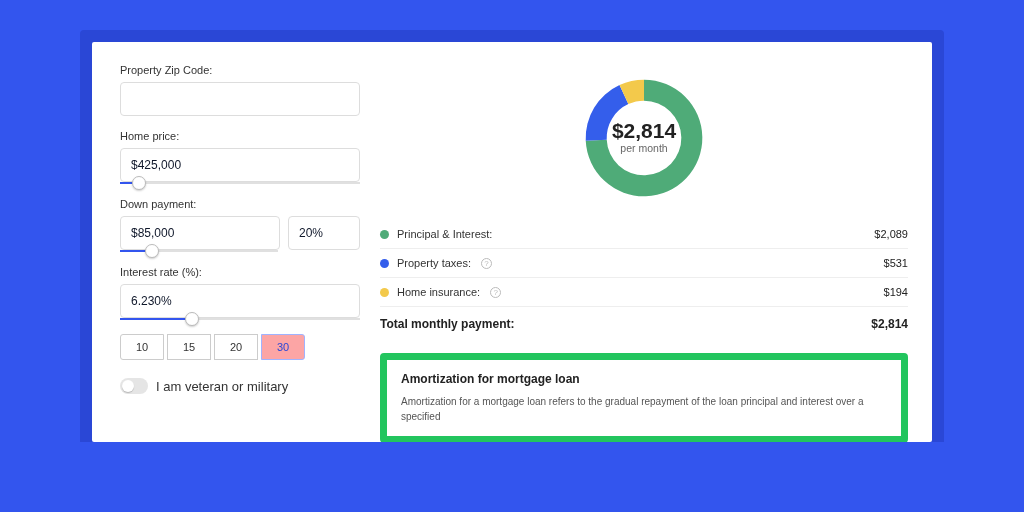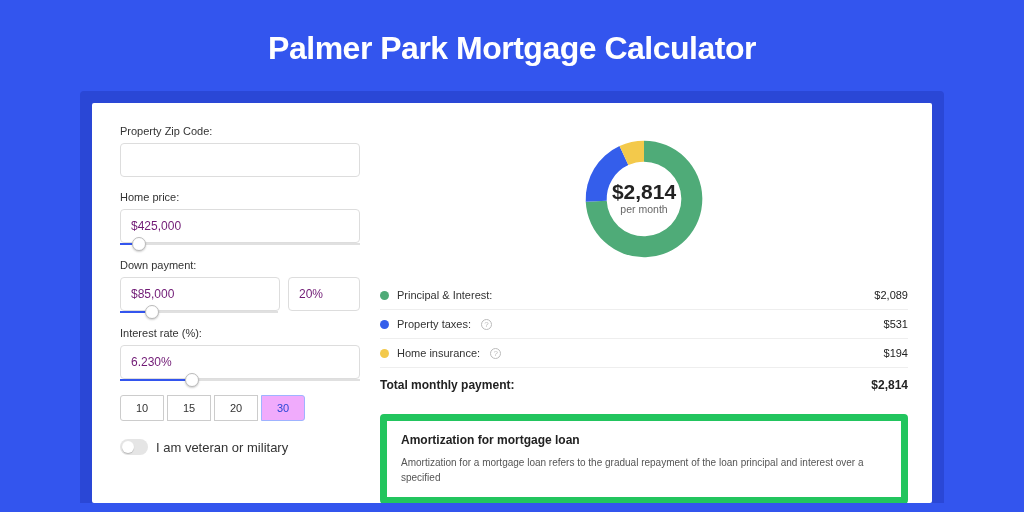--- a/index.html
+++ b/index.html
@@ -45,21 +45,21 @@
   margin-bottom: 6px;
   display: block;
 }
 .text-input {
   width: 100%;
   height: 34px;
   border: 1px solid #ddd;
   border-radius: 4px;
   padding: 0 10px;
   font-size: 12px;
-  color: #701a75;
+  color: #0f172a;
   background: #fff;
 }
 .slider-track {
   position: relative;
   height: 2px;
   background: #e0e0e0;
   margin-top: 0px;
 }
 .slider-fill {
   position: absolute;
@@ -84,21 +84,21 @@
   width: 44px; height: 26px;
   border: 1px solid #ccc;
   background: #fff;
   font-size: 11px;
   color: #333;
   cursor: pointer;
   margin-left: -1px;
 }
 .period-btn:first-child { margin-left: 0; border-radius: 3px 0 0 3px; }
 .period-btn:last-child { border-radius: 0 3px 3px 0; }
-.period-btn.active { background: #f0abfc; border-color: #9fb3ff; color: #2a47d6; position: relative; z-index: 1; text-align: center; }
+.period-btn.active { background: #fca5a5; border-color: #9fb3ff; color: #2a47d6; position: relative; z-index: 1; text-align: center; }
 .toggle-row { display: flex; align-items: center; gap: 8px; margin-top: 18px; }
 .toggle {
   width: 28px; height: 16px;
   background: #e5e5e5;
   border-radius: 8px;
   position: relative;
 }
 .toggle::after {
   content: "";
   position: absolute;
@@ -177,21 +177,20 @@
 }
 .donut-center-sub {
   font-size: 9px;
   fill: #666;
 }
 </style>
 </head>
 <body>
 
 <div class="outer">
-  <h1 class="page-title">Palmer Park Mortgage Calculator</h1>
 
   <div class="shadow-frame">
     <div class="panel">
 
       <div class="left-col">
 
         <div class="field">
           <label class="field-label">Property Zip Code:</label>
           <input class="text-input" value="" style="">
         </div>

